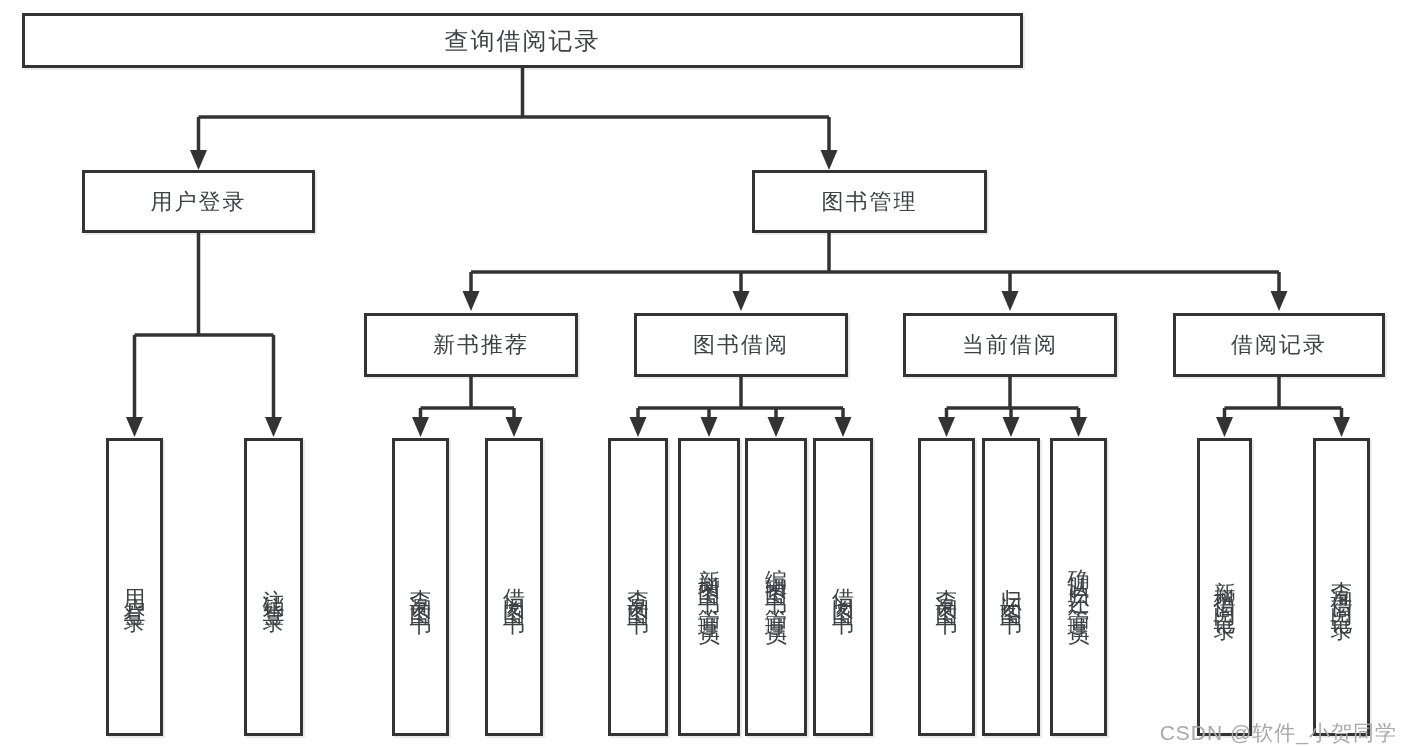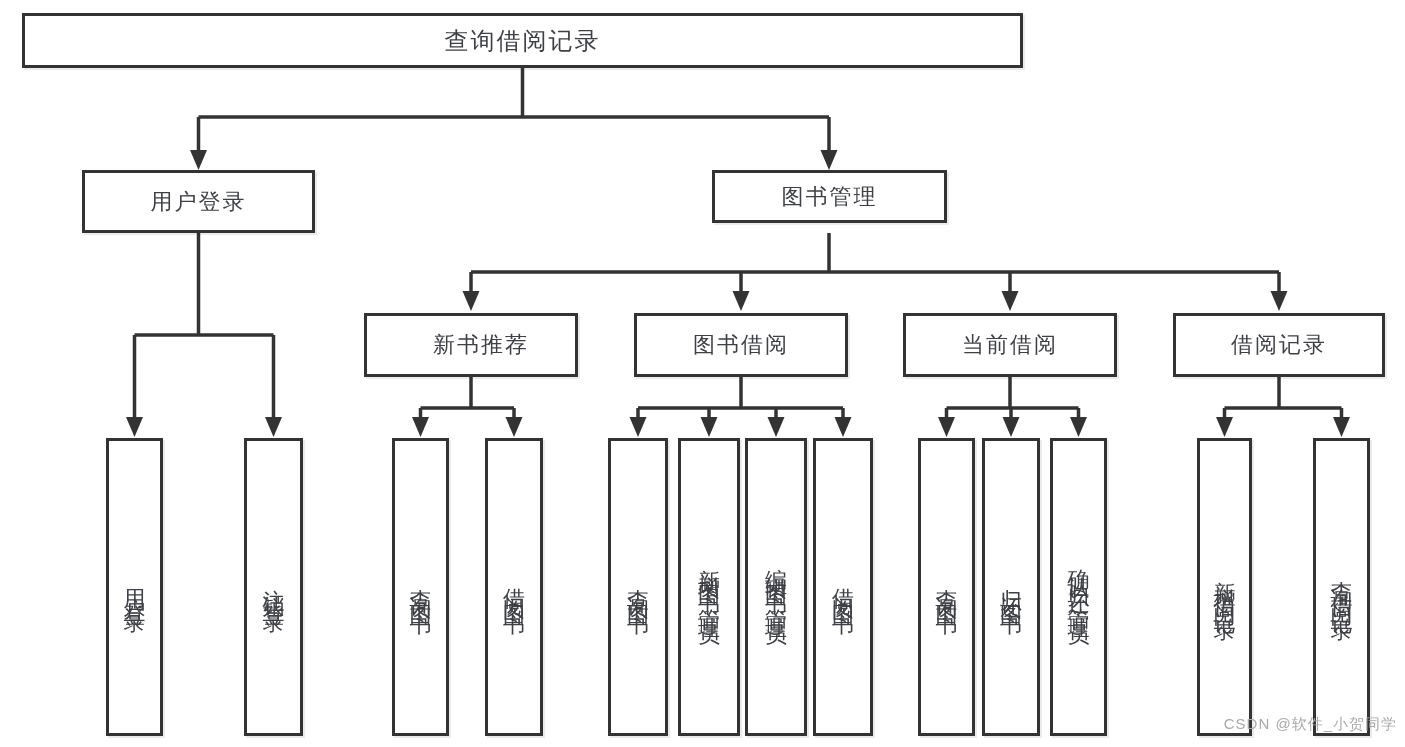--- a/index.html
+++ b/index.html
@@ -33,22 +33,22 @@
   .node.level { font-size: 22px; letter-spacing: 2px; }
   .node.leaf  { font-size: 22px; }
   .node.leaf span {
     writing-mode: vertical-rl;
     text-orientation: mixed;
     letter-spacing: 8px;
     line-height: 1;
   }
   .watermark {
     position: absolute;
-    right: 8px; bottom: 13px;
-    font-size: 15px;
+    right: 8px; bottom: 0;
+    font-size: 21px;
     color: var(--watermark);
     letter-spacing: 1px;
     z-index: 10;
     white-space: nowrap;
   }
 </style>
 </head>
 <body>
 
 <div class="stage">
@@ -111,21 +111,21 @@
     <path d="M1224.5 408 H1341.5"></path>
     <path d="M1224.5 408 V418"></path>
     <polygon points="1224.5,437 1216,417 1233,417"></polygon>
     <path d="M1341.5 408 V418"></path>
     <polygon points="1341.5,437 1333,417 1350,417"></polygon>
   </svg>
 
   <div class="node root" style="left:22px; top:13px; width:1001px; height:55px;">查询借阅记录</div>
 
   <div class="node level" style="left:82px; top:170px; width:233px; height:63px;">用户登录</div>
-  <div class="node level" style="left:712px; top:170px; width:235px; height:53px;">图书管理</div>
+  <div class="node level" style="left:752px; top:170px; width:235px; height:63px;">图书管理</div>
 
   <div class="node level" style="left:364px; top:313px; width:214px; height:64px;padding-left:20px;">新书推荐</div>
   <div class="node level" style="left:634px; top:313px; width:214px; height:64px;">图书借阅</div>
   <div class="node level" style="left:903px; top:313px; width:214px; height:64px;">当前借阅</div>
   <div class="node level" style="left:1173px; top:313px; width:212px; height:64px;">借阅记录</div>
 
   <div class="node leaf" style="left:106px; top:438px; width:57px; height:298px;">
     <span>用户登录</span>
   </div>
   <div class="node leaf" style="left:244px; top:438px; width:59px; height:298px;">

